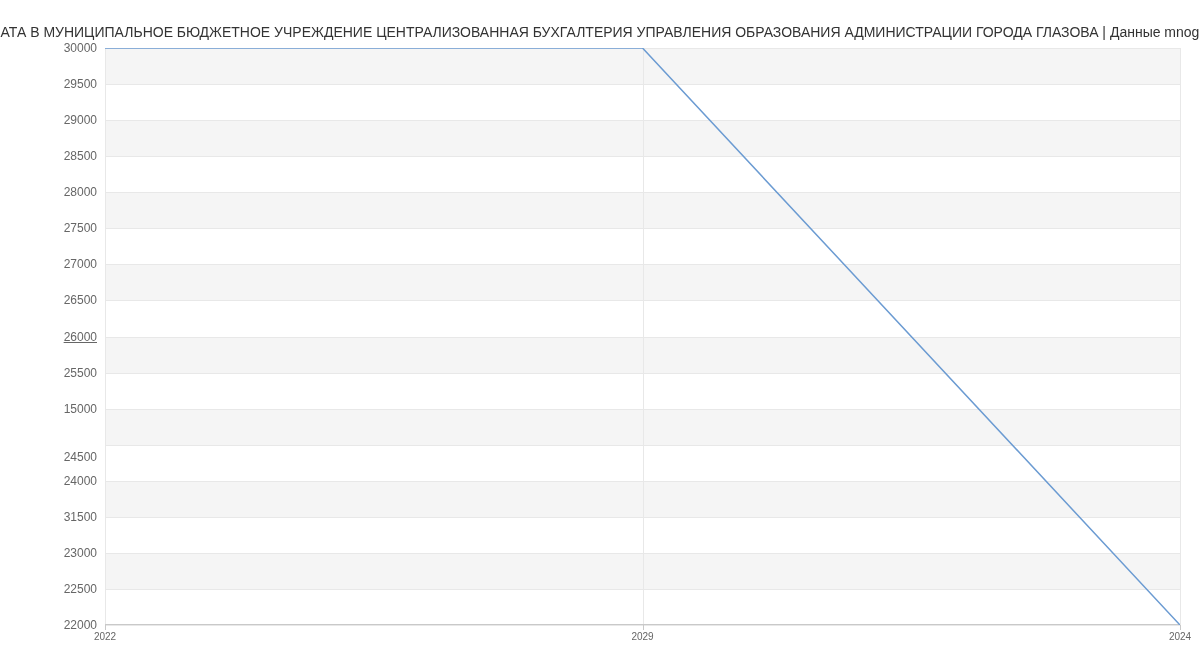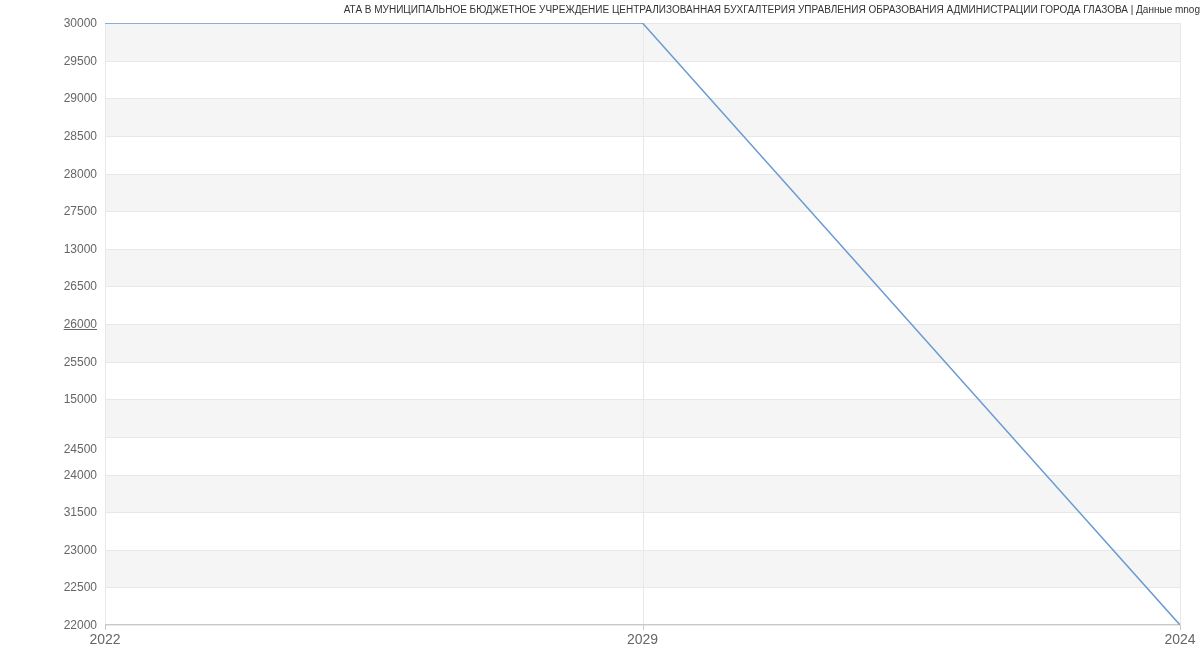--- a/index.html
+++ b/index.html
@@ -14,26 +14,27 @@
       height: 650px;
       overflow: hidden;
     }
     .container {
       width: 1200px;
       height: 650px;
       display: flex;
       flex-direction: column;
     }
     .title {
-      font-size: 10px;
+      font-size: 14px;
       color: #333;
       white-space: nowrap;
       padding: 4px 0 8px 0;
-      text-align: right;
+      text-align: center;
       overflow: hidden;
+      margin-top: 20px;
     }
     .chart-wrapper {
       flex: 1;
       position: relative;
       display: flex;
     }
     .y-axis {
       width: 105px;
       position: relative;
       flex-shrink: 0;
@@ -97,21 +98,21 @@
     .x-axis {
       position: absolute;
       left: 0;
       right: 0;
       bottom: 0;
       height: 25px;
     }
     .x-tick {
       position: absolute;
       top: 6px;
-      font-size: 14px;
+      font-size: 10px;
       color: #666;
       transform: translateX(-50%);
     }
     .data-line {
       position: absolute;
       top: 0;
       left: 0;
       right: 0;
       bottom: 0;
       pointer-events: none;
@@ -139,21 +140,21 @@
           <div class="y-tick" style="top: 100%;">22000</div>
           <div class="y-tick" style="top: 93.75%;">22500</div>
           <div class="y-tick" style="top: 87.5%;">23000</div>
           <div class="y-tick" style="top: 81.25%;">31500</div>
           <div class="y-tick" style="top: 75%;">24000</div>
           <div class="y-tick" style="top: 68.75%; margin-top: 12px;">24500</div>
           <div class="y-tick" style="top: 62.5%;">15000</div>
           <div class="y-tick" style="top: 56.25%;">25500</div>
           <div class="y-tick" style="top: 50%; text-decoration: underline;">26000</div>
           <div class="y-tick" style="top: 43.75%;">26500</div>
-          <div class="y-tick" style="top: 37.5%;">13000</div>
+          <div class="y-tick" style="top: 37.5%;">27000</div>
           <div class="y-tick" style="top: 31.25%;">27500</div>
           <div class="y-tick" style="top: 25%;">28000</div>
           <div class="y-tick" style="top: 18.75%;">28500</div>
           <div class="y-tick" style="top: 12.5%;">29000</div>
           <div class="y-tick" style="top: 6.25%;">29500</div>
           <div class="y-tick" style="top: 0%;">30000</div>
         </div>
       </div>
     <div class="plot-area">
       <div class="plot-inner" id="plot-inner">

